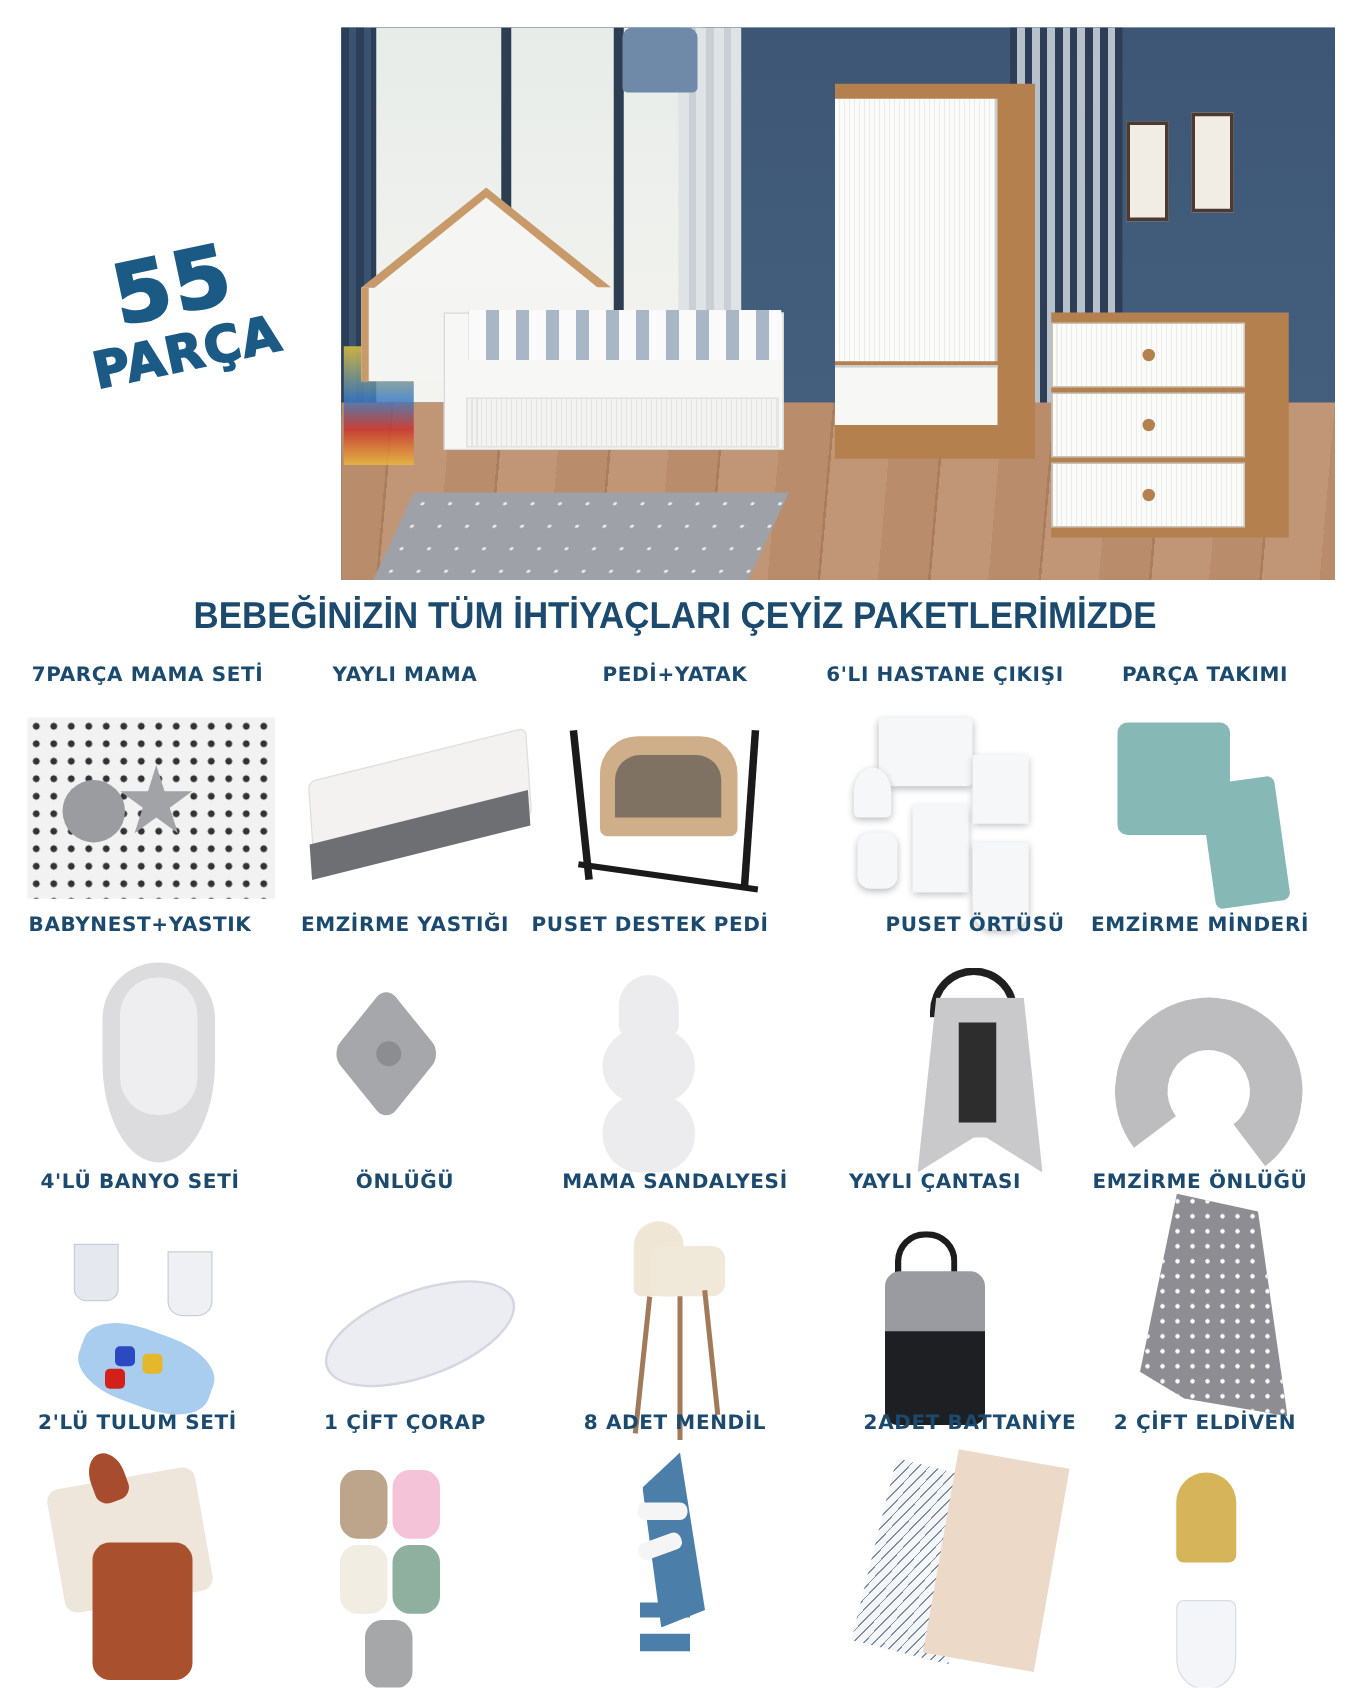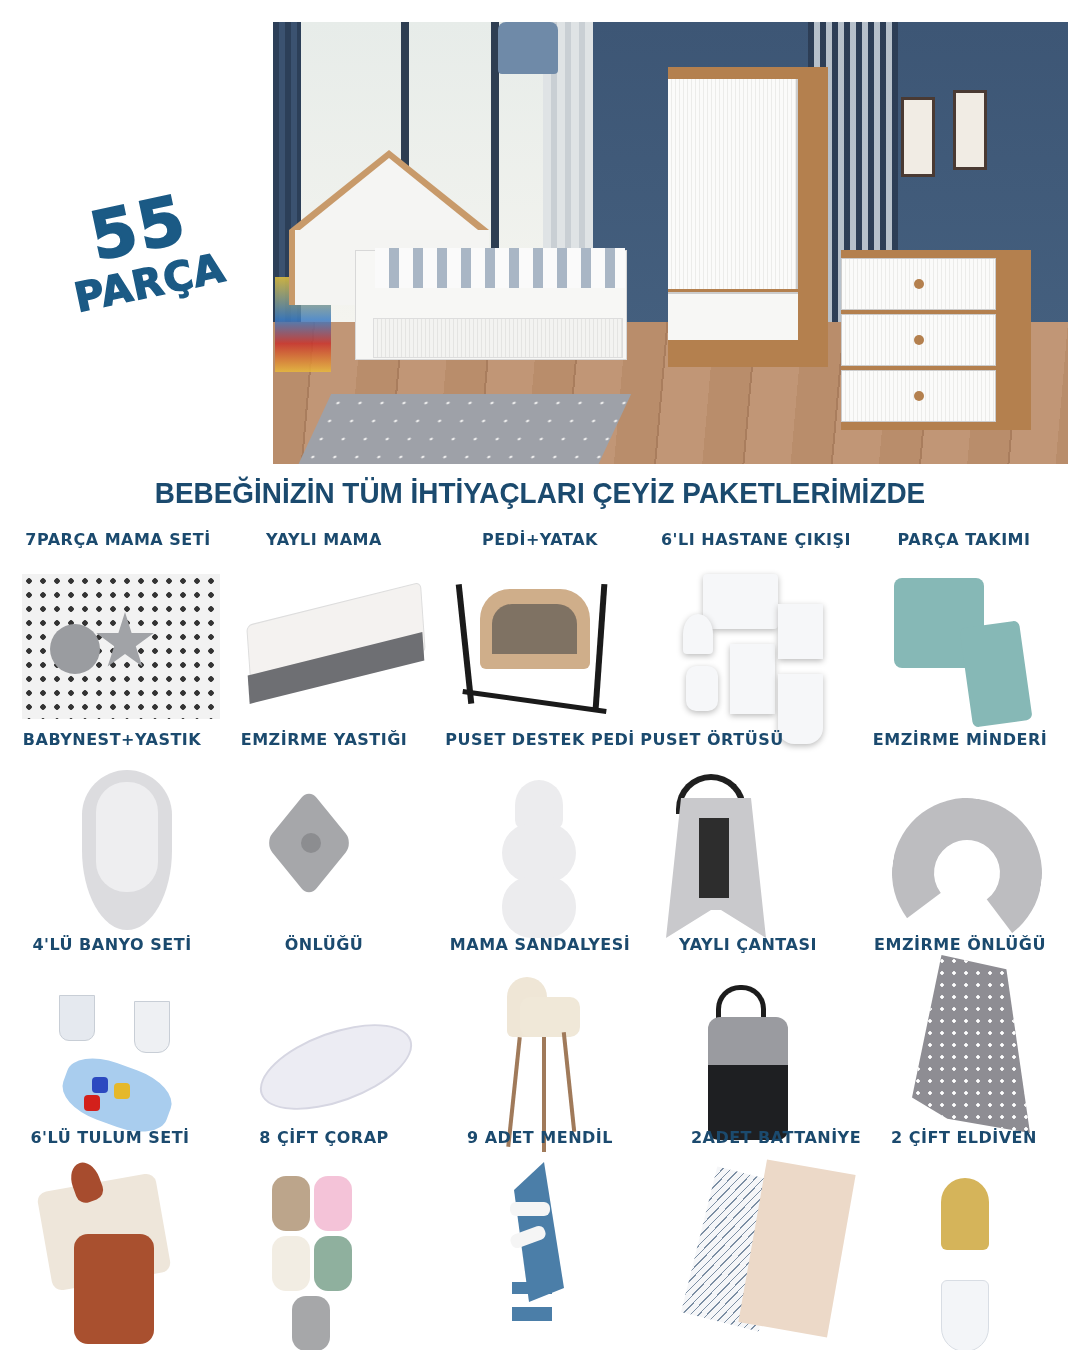--- a/index.html
+++ b/index.html
@@ -151,29 +151,29 @@
         <div class="shape" style="left:92px;top:14px;width:62px;height:110px;background:#eeeef0;border-radius:30px;"></div>
       </div>
     </div>
     <div class="cell" style="left:216px">
       <span class="label">EMZİRME YASTIĞI</span>
       <div class="pic" style="top:38px;height:170px">
         <div class="shape" style="left:58px;top:40px;width:70px;height:70px;background:#a6a7aa;border-radius:12px;transform:rotate(45deg) skew(6deg,6deg);"></div>
         <div class="shape" style="left:85px;top:65px;width:20px;height:20px;background:#8c8d90;border-radius:50%;"></div>
       </div>
     </div>
-    <div class="cell" style="left:432px">
+    <div class="cell" style="left:412px">
       <span class="label">PUSET DESTEK PEDİ</span>
       <div class="pic" style="top:38px;height:170px">
         <div class="shape" style="left:83px;top:12px;width:48px;height:50px;background:#ececee;border-radius:50% 50% 20% 20%;"></div>
         <div class="shape" style="left:70px;top:55px;width:74px;height:60px;background:#ececee;border-radius:30px;"></div>
         <div class="shape" style="left:70px;top:108px;width:74px;height:62px;background:#ececee;border-radius:30px;"></div>
       </div>
     </div>
-    <div class="cell" style="left:604px">
+    <div class="cell" style="left:672px">
       <span class="label">PUSET ÖRTÜSÜ</span>
       <div class="pic" style="top:38px;height:170px">
         <div class="shape" style="left:72px;top:6px;width:70px;height:40px;border:6px solid #1f1f1f;border-bottom:none;border-radius:40px 40px 0 0;"></div>
         <div class="shape" style="left:62px;top:30px;width:100px;height:140px;background:#c9c9cc;clip-path:polygon(15% 0,85% 0,100% 100%,55% 80%,45% 80%,0 100%);"></div>
         <div class="shape" style="left:95px;top:50px;width:30px;height:80px;background:#2d2d2d;"></div>
       </div>
     </div>
     <div class="cell" style="left:852px">
       <span class="label">EMZİRME MİNDERİ</span>
       <div class="pic" style="top:38px;height:170px">
@@ -221,39 +221,39 @@
     <div class="cell" style="left:852px">
       <span class="label">EMZİRME ÖNLÜĞÜ</span>
       <div class="pic" style="top:20px;height:190px">
         <div class="shape" style="left:60px;top:0;width:118px;height:178px;background:#8e8d93;clip-path:polygon(25% 0,80% 8%,100% 100%,30% 92%,0 80%);background-image:radial-gradient(#fff 1.5px,transparent 2px);background-size:12px 12px;"></div>
       </div>
     </div>
   </div>
 
   <div class="row" style="top:598px">
     <div class="cell" style="left:2px">
-      <span class="label">6'LÜ TULUM SETİ</span>
+      <span class="label">2'LÜ TULUM SETİ</span>
       <div class="pic" style="top:34px;height:190px">
         <div class="shape" style="left:42px;top:20px;width:120px;height:100px;background:#eee6da;border-radius:10px;transform:rotate(-10deg);"></div>
         <div class="shape" style="left:70px;top:0;width:28px;height:40px;background:#a74c2e;border-radius:50% 50% 10px 10px;transform:rotate(-20deg);"></div>
         <div class="shape" style="left:72px;top:72px;width:80px;height:110px;background:#a9502f;border-radius:14px;"></div>
       </div>
     </div>
     <div class="cell" style="left:216px">
-      <span class="label">8 ÇİFT ÇORAP</span>
+      <span class="label">1 ÇİFT ÇORAP</span>
       <div class="pic" style="top:34px;height:190px">
         <div class="shape" style="left:56px;top:14px;width:38px;height:55px;background:#bca58b;border-radius:14px;"></div>
         <div class="shape" style="left:98px;top:14px;width:38px;height:55px;background:#f4c3d8;border-radius:14px;"></div>
         <div class="shape" style="left:56px;top:74px;width:38px;height:55px;background:#f2ede3;border-radius:14px;"></div>
         <div class="shape" style="left:98px;top:74px;width:38px;height:55px;background:#8fb09e;border-radius:14px;"></div>
         <div class="shape" style="left:76px;top:134px;width:38px;height:55px;background:#a6a7a9;border-radius:14px;"></div>
       </div>
     </div>
     <div class="cell" style="left:432px">
-      <span class="label">9 ADET MENDİL</span>
+      <span class="label">8 ADET MENDİL</span>
       <div class="pic" style="top:34px;height:190px">
         <div class="shape" style="left:82px;top:0;width:50px;height:140px;background:#4b7ea8;clip-path:polygon(60% 0,100% 90%,30% 100%,0 20%);"></div>
         <div class="shape" style="left:78px;top:40px;width:40px;height:14px;background:#f5f5f5;border-radius:6px;"></div>
         <div class="shape" style="left:78px;top:68px;width:36px;height:14px;background:#f5f5f5;border-radius:6px;transform:rotate(-20deg);"></div>
         <div class="shape" style="left:80px;top:120px;width:40px;height:12px;background:#4b7ea8;"></div>
         <div class="shape" style="left:80px;top:145px;width:40px;height:14px;background:#4b7ea8;"></div>
       </div>
     </div>
     <div class="cell" style="left:668px">
       <span class="label">2ADET BATTANİYE</span>

